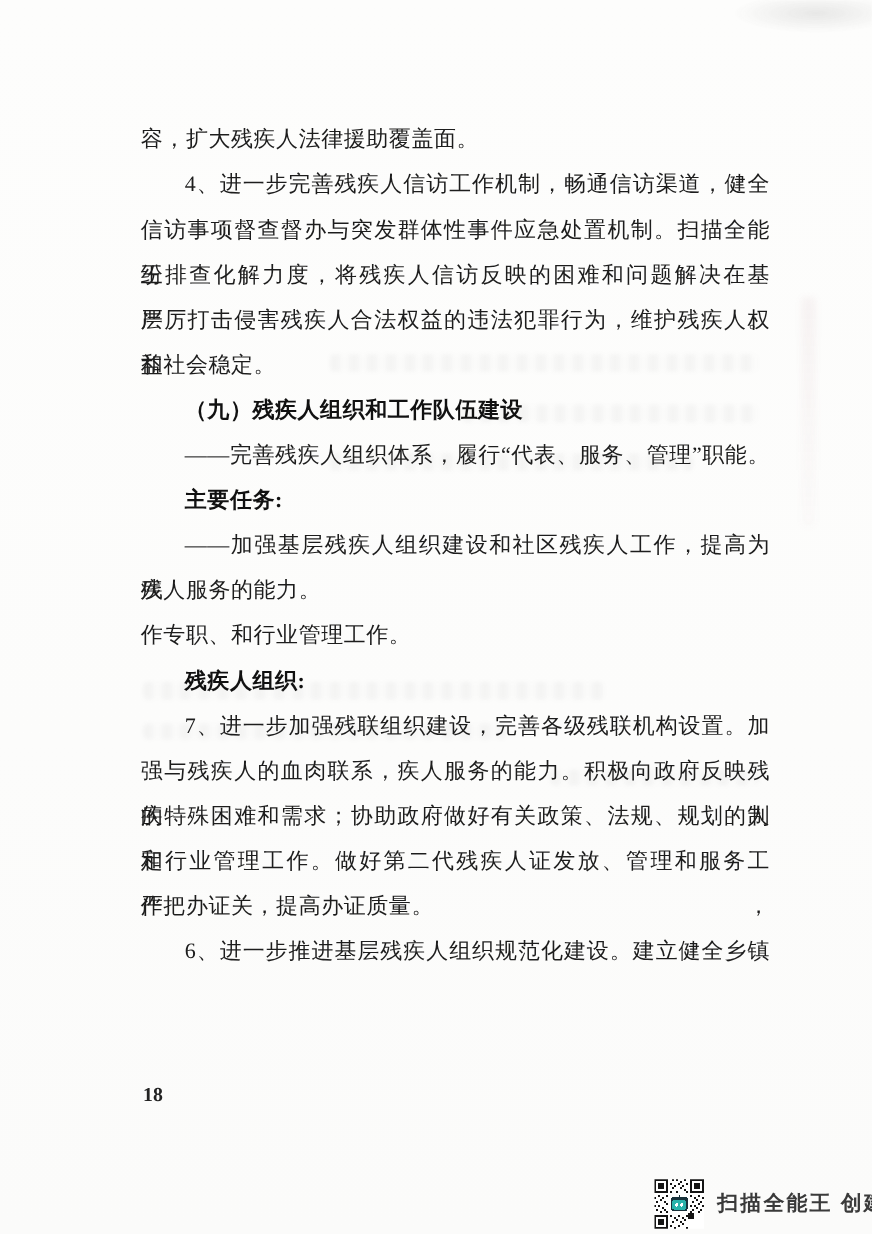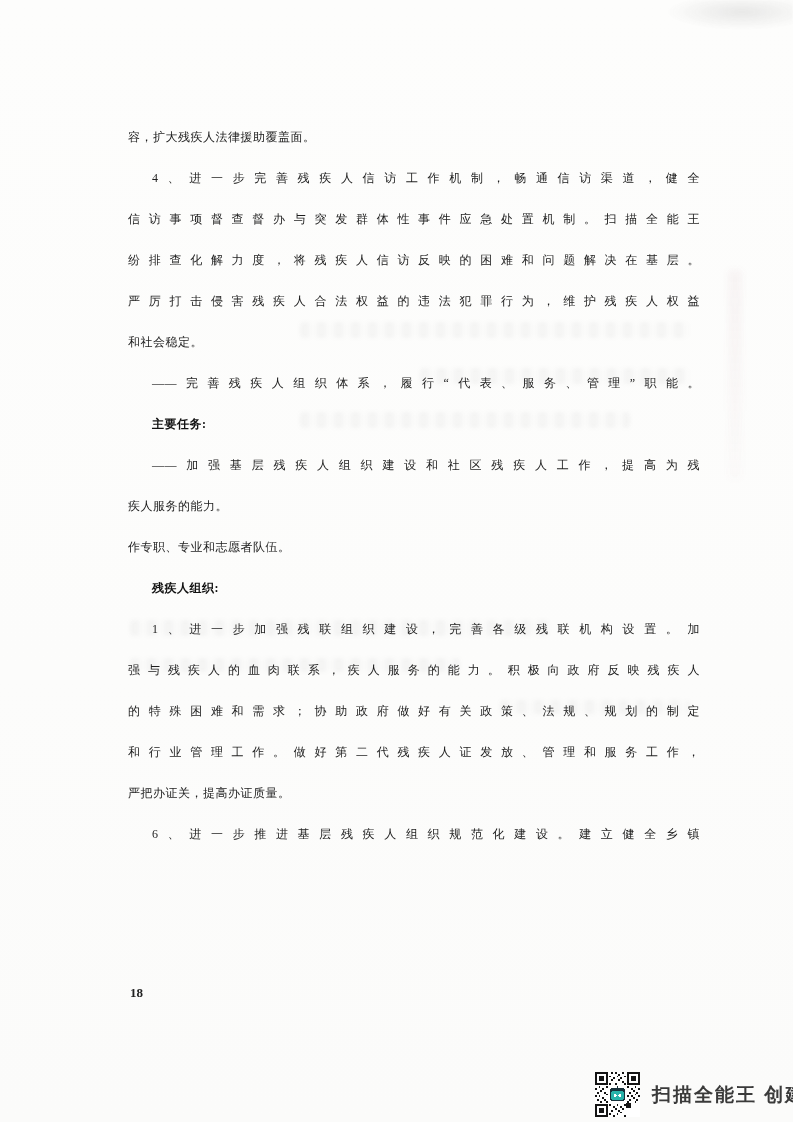--- a/index.html
+++ b/index.html
@@ -5,38 +5,38 @@
   html,body{margin:0;padding:0;}
   body{
     width:793px;height:1122px;position:relative;overflow:hidden;
     background:#fdfdfc;
     font-family:"Liberation Serif","DejaVu Serif",serif;
   }
   .page{position:absolute;inset:0;background:linear-gradient(180deg,#fdfdfc 0%,#fcfcfb 60%,#fbfbfa 100%);}
 
   
   .doc-body{
-    position:absolute;left:128px;top:117px;width:572px;
-    font-size:12px;color:#1d1d1d;
+    position:absolute;left:128px;top:107px;width:572px;
+    font-size:20px;color:#1d1d1d;
     text-rendering:optimizeLegibility;
   }
   .line{
     height:41px;line-height:41px;white-space:nowrap;overflow:visible;
     text-align:left;letter-spacing:0.5px;
   }
   .line.justify{
     white-space:normal;
     text-align:justify;text-align-last:justify;text-justify:inter-character;
   }
   .line.indent{text-indent:2em;}
   .line.bold{font-weight:bold;color:#111;}
 
   .page-number{
     position:absolute;left:130px;top:985px;
-    font-size:13px;font-weight:bold;color:#222;
+    font-size:18px;font-weight:bold;color:#222;
     font-family:"Liberation Serif","DejaVu Serif",serif;
   }
 
   
   .artifact{
     position:absolute;border-radius:4px;filter:blur(2px);opacity:.55;
     background:repeating-linear-gradient(90deg,
       rgba(110,110,110,0.10) 0 9px, rgba(110,110,110,0.02) 9px 17px);
   }
   .artifact.speckle{
@@ -72,27 +72,28 @@
   <div class="artifact" style="left:500px;top:700px;width:190px;height:14px;"></div>
   <div class="artifact streak" style="left:728px;top:270px;width:14px;height:210px;"></div>
 
   <div class="doc-body">
       <div class="line">容，扩大残疾人法律援助覆盖面。</div>
       <div class="line indent justify">4、进一步完善残疾人信访工作机制，畅通信访渠道，健全</div>
       <div class="line justify">信访事项督查督办与突发群体性事件应急处置机制。扫描全能王</div>
       <div class="line justify">纷排查化解力度，将残疾人信访反映的困难和问题解决在基层。</div>
       <div class="line justify">严厉打击侵害残疾人合法权益的违法犯罪行为，维护残疾人权益</div>
       <div class="line">和社会稳定。</div>
+      <div class="line bold indent">（九）残疾人组织和工作队伍建设</div>
       <div class="line indent justify">——完善残疾人组织体系，履行“代表、服务、管理”职能。</div>
       <div class="line bold indent">主要任务:</div>
       <div class="line indent justify">——加强基层残疾人组织建设和社区残疾人工作，提高为残</div>
       <div class="line">疾人服务的能力。</div>
-      <div class="line">作专职、专业和志愿者队伍。</div>
+      <div class="line">作专职、和行业管理工作。</div>
       <div class="line bold indent">残疾人组织:</div>
-      <div class="line indent justify">1、进一步加强残联组织建设，完善各级残联机构设置。加</div>
+      <div class="line indent justify">7、进一步加强残联组织建设，完善各级残联机构设置。加</div>
       <div class="line justify">强与残疾人的血肉联系，疾人服务的能力。积极向政府反映残疾人</div>
       <div class="line justify">的特殊困难和需求；协助政府做好有关政策、法规、规划的制定</div>
       <div class="line justify">和行业管理工作。做好第二代残疾人证发放、管理和服务工作，</div>
       <div class="line">严把办证关，提高办证质量。</div>
       <div class="line indent justify">6、进一步推进基层残疾人组织规范化建设。建立健全乡镇</div>
     </div>
 
   <div class="page-number">18</div>
 
   <div class="footer-watermark">

